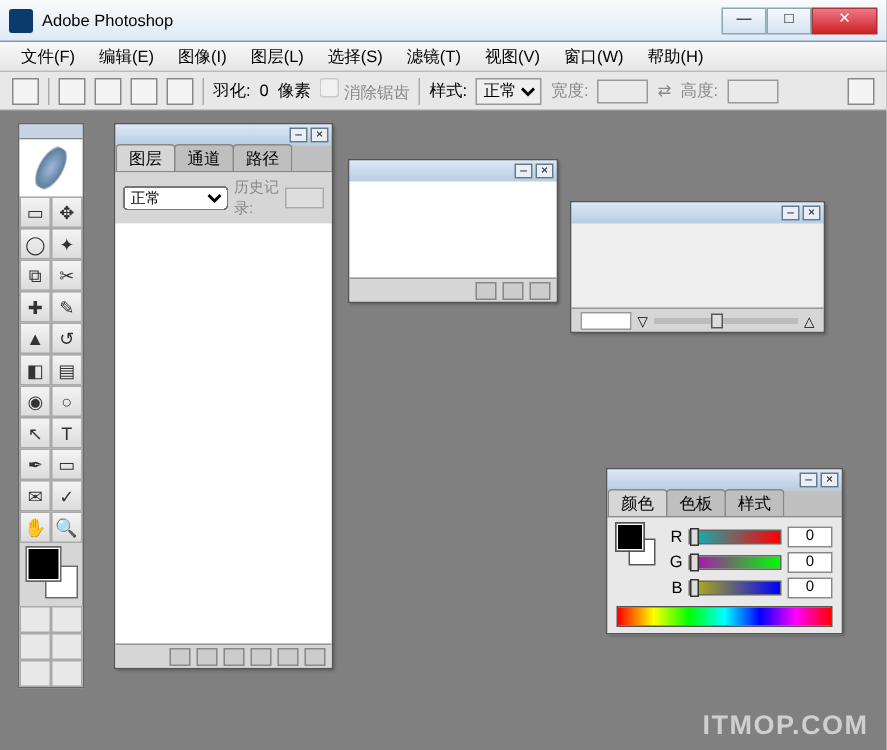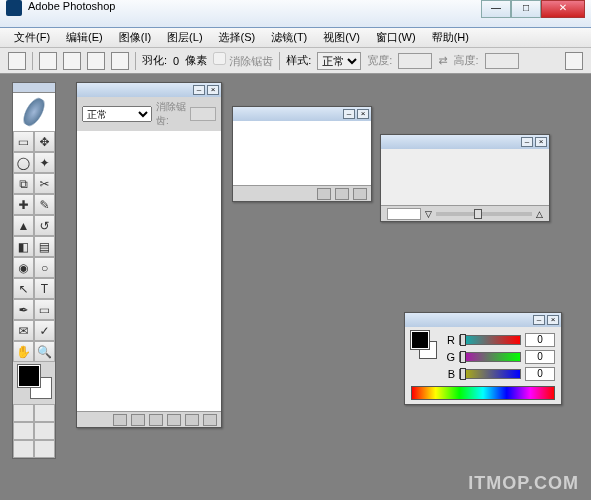--- a/index.html
+++ b/index.html
@@ -1,19 +1,19 @@
 <!DOCTYPE html>
 <html><head>
 <meta charset="utf-8">
 <style>
 * { margin: 0; padding: 0; box-sizing: border-box; font-family: "Microsoft YaHei", sans-serif; font-size: 11px; }
 body { width: 591px; height: 500px; background: #f0f0f0; overflow: hidden; position: relative; }
 
 
-.titlebar { height: 28px; background: linear-gradient(#f9fbfd,#dfe9f5); border-bottom: 1px solid #7a9ac0; display: flex; padding: 0 6px; }
+.titlebar { height: 28px; background: linear-gradient(#f9fbfd,#dfe9f5); border-bottom: 1px solid #7a9ac0; display: flex; align-items: center; padding: 0 6px; }
 .app-icon { width: 16px; height: 16px; background: #0a3b6c; display: inline-block; margin-right: 6px; border-radius: 2px; }
 .titlebar span.title { color: #000; }
 .win-btns { margin-left: auto; display: flex; gap: 0; }
 .win-btn { width: 30px; height: 18px; border: 1px solid #8aa; background: linear-gradient(#f4f8fc,#d6e4f1); text-align: center; line-height: 14px; font-size: 10px; }
 .win-btn.close { background: linear-gradient(#e78,#c22); color: #fff; border-color: #a33; width: 44px; }
 
 
 .menubar { height: 20px; background: linear-gradient(#f8f8f8,#e6e6e6); border-bottom: 1px solid #bbb; display: flex; padding-left: 6px; }
 .menubar div { padding: 2px 8px; cursor: default; }
 
@@ -166,24 +166,29 @@
       <div></div>
       <div></div>
     </div>
   </div>
 
   <div class="panel layers" style="left:76px; top:8px; width:146px;">
     <div class="panel-hdr">
         <div class="hdr-btn">–</div>
         <div class="hdr-btn">×</div>
       </div>
+    <div class="tabs">
+      <div class="tab">图层</div>
+      <div class="tab inactive">通道</div>
+      <div class="tab inactive">路径</div>
+    </div>
     <div class="panel-body">
       <div class="row1">
         <select><option>正常</option></select>
-        <span style="color:#888;font-size:10px">消除锯齿:</span>
+        <span style="color:#888;font-size:10px">历史记录:</span>
         <input type="text" style="width: 26px; height: 14px; border: 1px solid rgb(170, 170, 170);" disabled="">
       </div>
       <div class="list"></div>
       <div class="footer">
         <div></div>
         <div></div>
         <div></div>
         <div></div>
         <div></div>
         <div></div>
@@ -220,20 +225,25 @@
         </div>
       <span style="font-size:9px">△</span>
     </div>
   </div>
 
   <div class="panel colorp" style="left:404px; top:238px; width:158px;">
     <div class="panel-hdr">
         <div class="hdr-btn">–</div>
         <div class="hdr-btn">×</div>
       </div>
+    <div class="tabs">
+      <div class="tab">颜色</div>
+      <div class="tab inactive">色板</div>
+      <div class="tab inactive">样式</div>
+    </div>
     <div class="panel-body body">
       <div style="display:flex;gap:6px">
         <div class="swatch-pair">
           <div class="csw-bg"></div>
           <div class="csw-fg"></div>
         </div>
         <div style="flex:1">
           <div class="color-row">
               <span class="lbl">R</span>
               <div class="slider r">

